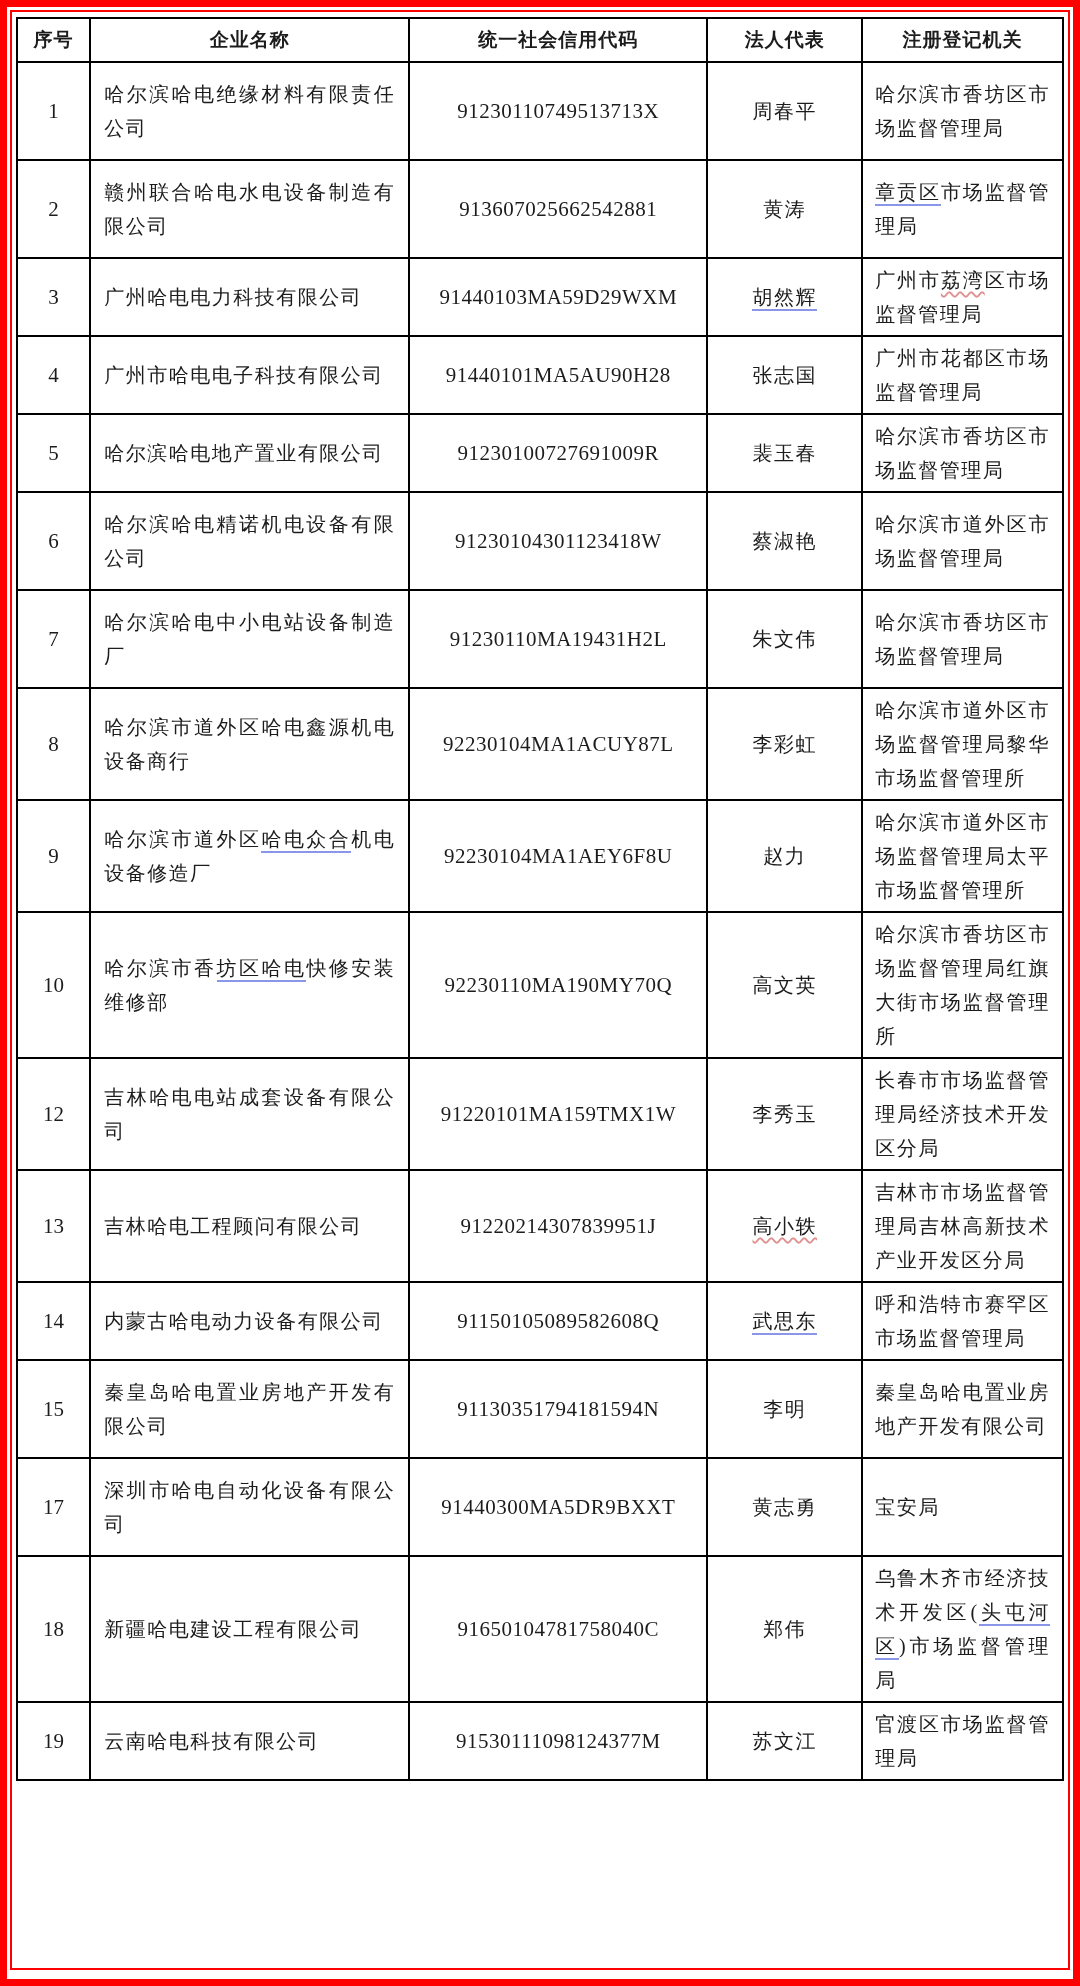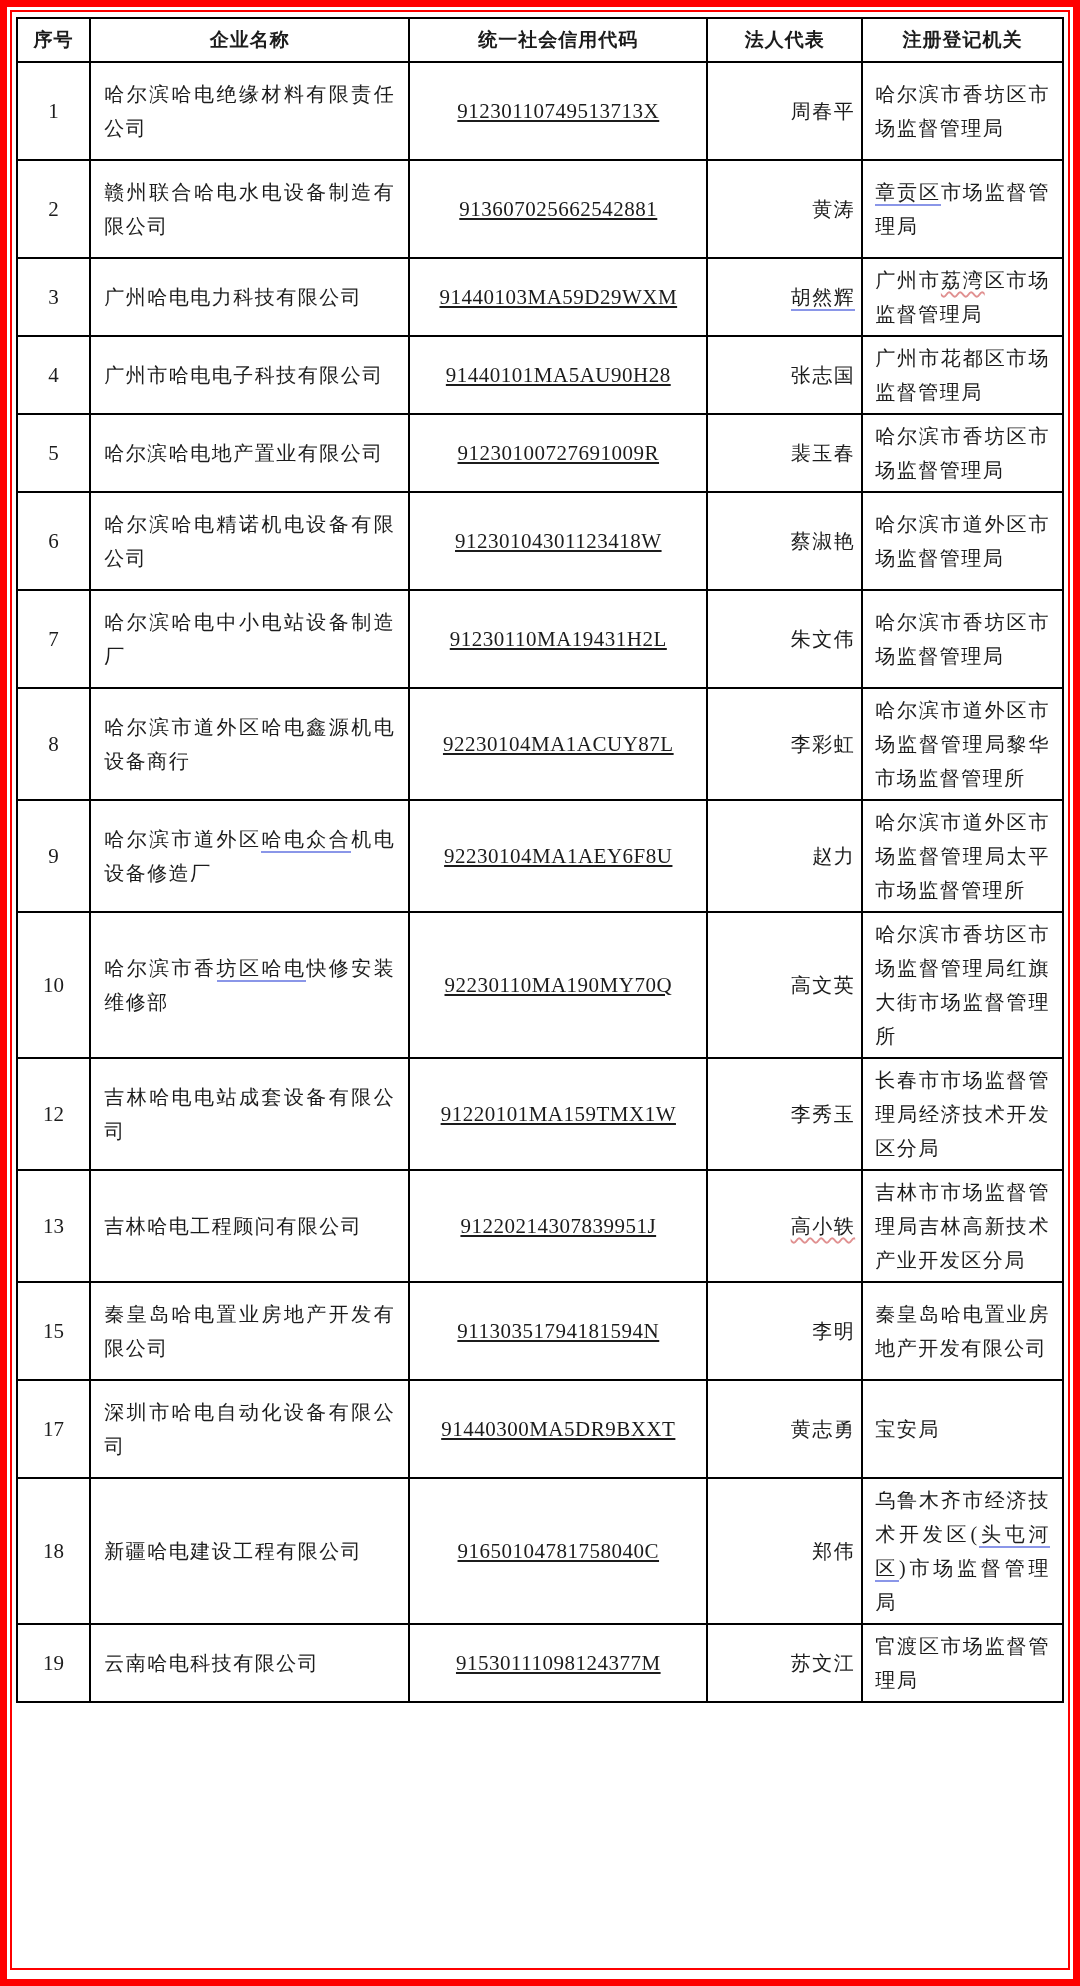--- a/index.html
+++ b/index.html
@@ -55,27 +55,26 @@
   td.c-name {
     text-align: justify;
     text-align-last: left;
     padding: 14px 13px;
   }
   td.c-code {
     text-align: center;
     font-size: 21px;
     letter-spacing: 0.5px;
     word-break: break-all;
-    text-decoration: underline;
   }
   td.c-code.condensed {
     font-size: 17.5px;
     letter-spacing: 0;
   }
-  td.c-rep { text-align: right; }
+  td.c-rep { text-align: center; }
   td.c-reg {
     text-align: justify;
     text-align-last: left;
     padding: 4px 12px;
   }
   
   .u-blue {
     border-bottom: 2px solid #8a96e8;
     padding-bottom: 1px;
   }
@@ -197,20 +196,27 @@
   </tr>
 
   <tr>
     <td class="c-no">13</td>
     <td class="c-name">吉林哈电工程顾问有限公司</td>
     <td class="c-code">91220214307839951J</td>
     <td class="c-rep"><span class="u-red">高小轶</span></td>
     <td class="c-reg">吉林市市场监督管理局吉林高新技术产业开发区分局</td>
   </tr>
 
+  <tr>
+    <td class="c-no">14</td>
+    <td class="c-name">内蒙古哈电动力设备有限公司</td>
+    <td class="c-code">91150105089582608Q</td>
+    <td class="c-rep"><span class="u-blue">武思东</span></td>
+    <td class="c-reg">呼和浩特市赛罕区市场监督管理局</td>
+  </tr>
 
   <tr>
     <td class="c-no">15</td>
     <td class="c-name">秦皇岛哈电置业房地产开发有限公司</td>
     <td class="c-code">91130351794181594N</td>
     <td class="c-rep">李明</td>
     <td class="c-reg">秦皇岛哈电置业房地产开发有限公司</td>
   </tr>
 
 

